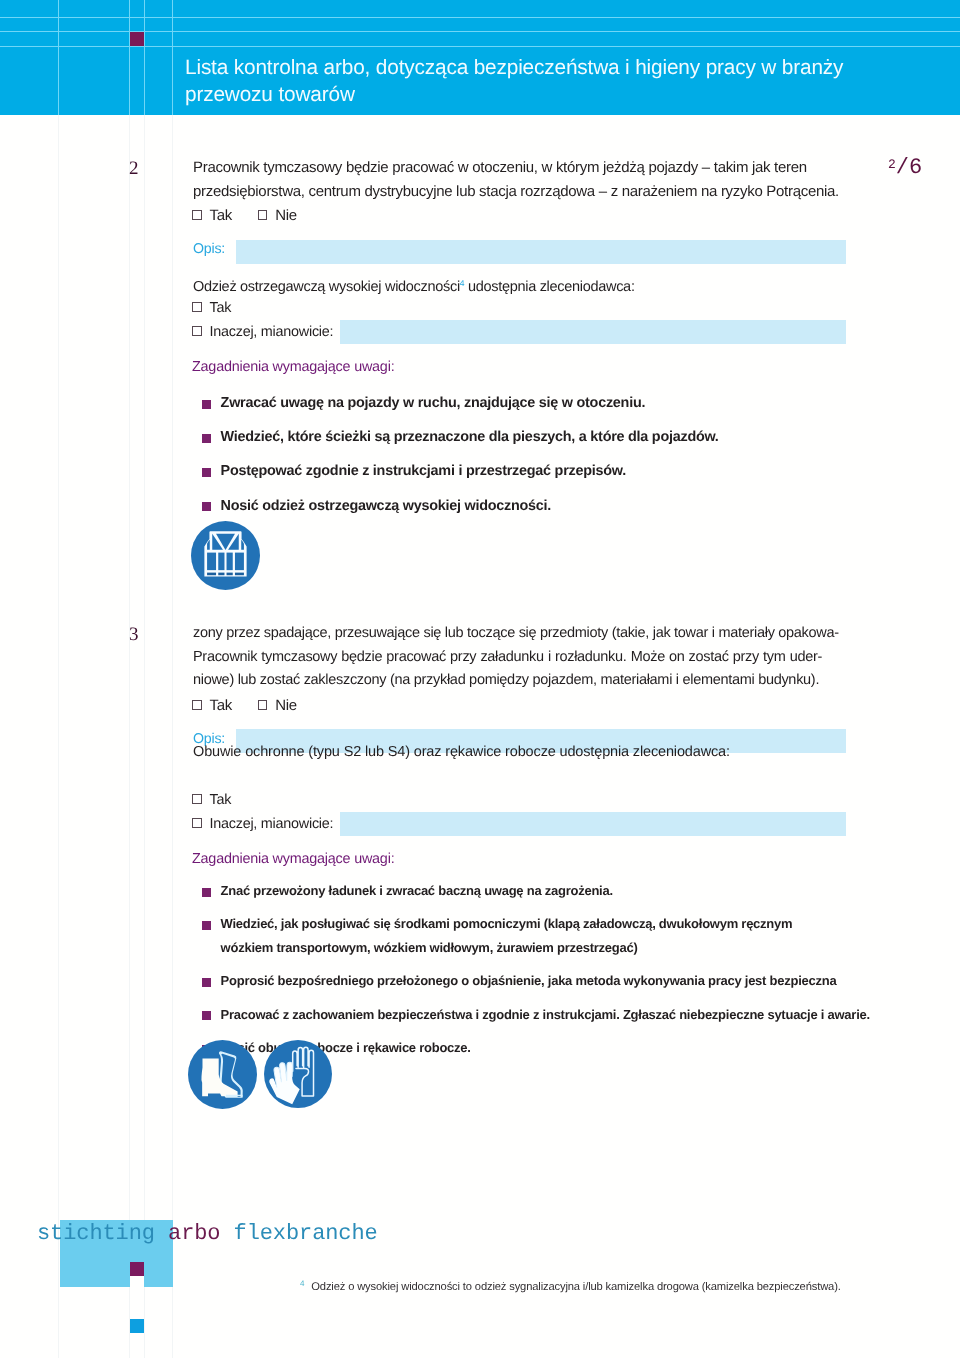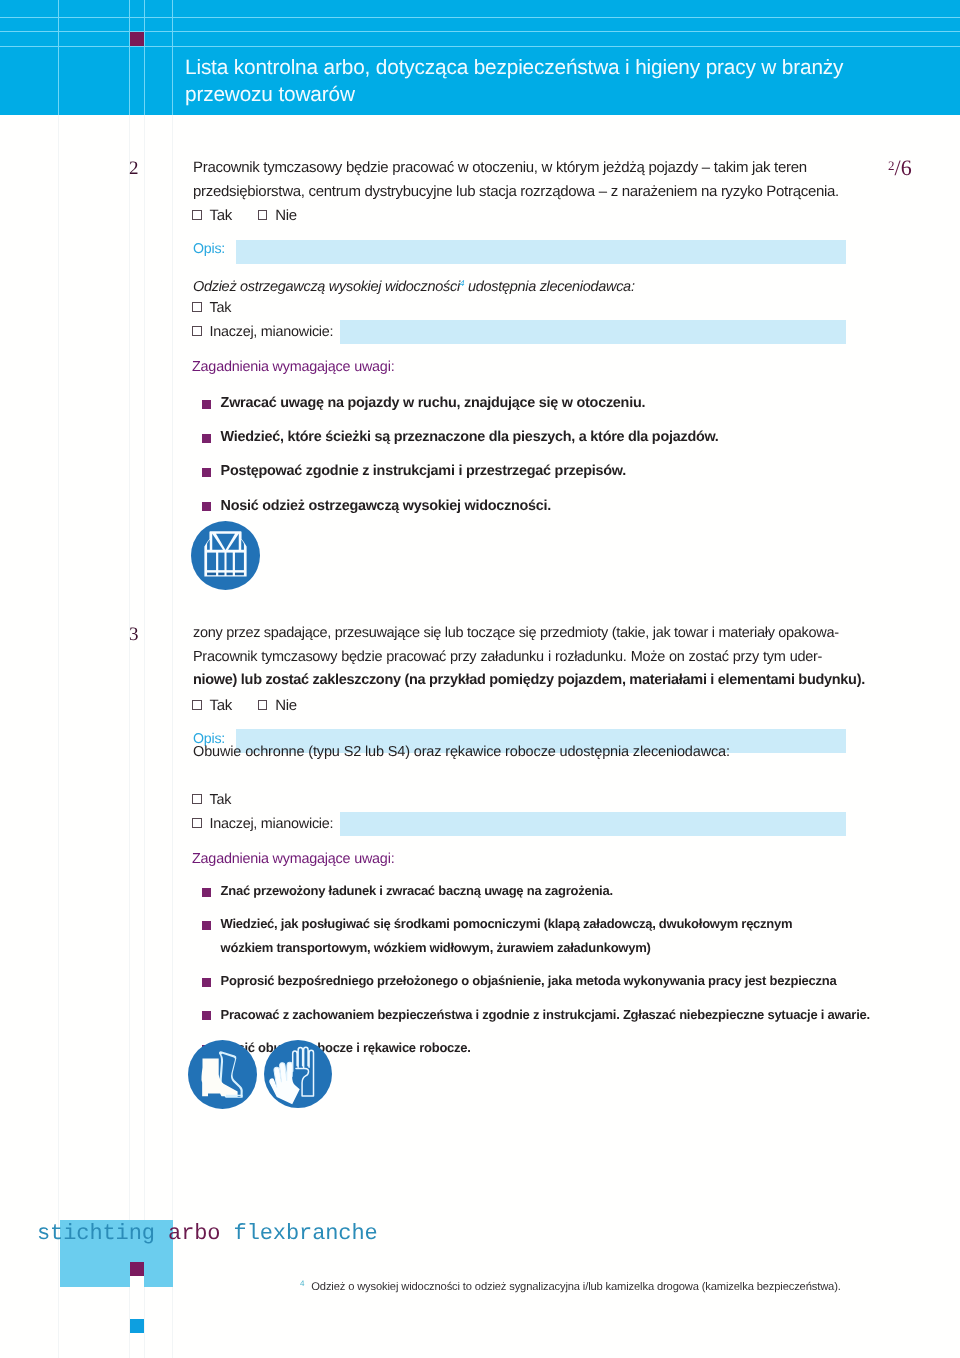--- a/index.html
+++ b/index.html
@@ -15,37 +15,37 @@
   
   .band{position:absolute;left:0;top:0;width:960px;height:115px;background:#00ace6;}
   .hline{position:absolute;height:1px;background:#6fd6f7;left:0;width:960px;}
   .sq-purple-hdr{position:absolute;left:130px;top:32px;width:14px;height:14px;background:#7b1a56;}
   .htitle{position:absolute;left:185px;top:54px;width:760px;color:#f2fbff;
           font-size:20.8px;line-height:27px;letter-spacing:-0.155px;font-weight:400;}
 
   
   .qnum{position:absolute;color:#3d0f2e;font-family:"Liberation Serif",serif;
         font-size:19px;font-weight:400;text-align:left;width:30px;}
-  .pageno{position:absolute;left:888px;color:#5e1340;font-family:Liberation Serif, serif;white-space:nowrap;}
+  .pageno{position:absolute;left:888px;color:#5e1340;font-family:Liberation Mono, monospace;white-space:nowrap;}
   .pageno .small{font-size:13px;vertical-align:4.8px;}
   .pageno .big{font-size:22px;}
 
   .qtext{position:absolute;left:193px;width:650px;color:#231f20;font-size:15px;line-height:23.5px;letter-spacing:-0.3px;}
   .qtext.just{font-size:14.5px;}
   .qtext.just .jl{display:block;text-align:justify;text-align-last:justify;}
-  .qtext.just .jl.last{text-align-last:left;font-weight:bold;}
+  .qtext.just .jl.last{text-align-last:left;}
   .qtext.just .jl{white-space:nowrap;overflow:visible;}
   .opts{position:absolute;left:192px;font-size:15px;letter-spacing:-0.3px;color:#231f20;white-space:nowrap;}
   .opts.sub{font-size:14.4px;letter-spacing:-0.25px;}
   .cb{display:inline-block;width:7.5px;height:7.5px;border:1px solid #564850;margin-right:8px;
       vertical-align:0.5px;background:#fff;}
   .opis-label{position:absolute;left:193px;color:#29a8e0;font-size:14.2px;letter-spacing:-0.2px;}
   .field{position:absolute;background:#cbebf9;height:24px;}
   .subq{position:absolute;left:193px;color:#231f20;font-size:14.5px;letter-spacing:-0.15px;white-space:nowrap;}
-  .subq.tight{letter-spacing:-0.3px;font-style:italic;}
+  .subq.tight{letter-spacing:-0.3px;}
   .sup{color:#29abe2;font-size:8.5px;vertical-align:5px;}
   .zag{position:absolute;left:192px;color:#701a75;font-size:14.4px;letter-spacing:-0.22px;white-space:nowrap;}
   .bullets{position:absolute;left:192px;width:720px;font-size:14.4px;letter-spacing:-0.25px;color:#231f20;line-height:24.2px;}
   .bullets .li{position:relative;padding-left:18.6px;margin:10px;font-weight:bold;}
   .bullets.s3{font-size:13px;letter-spacing:-0.25px;}
   .bullets .nw{display:block;white-space:nowrap;}
   .bullets .li:before{content:"";position:absolute;left:0;top:8.5px;width:9px;height:9px;background:#7a226b;}
 
   
   .logo-rect{position:absolute;left:59.5px;top:1219.5px;width:113.5px;height:67.8px;background:#6bcdee;}
@@ -157,21 +157,21 @@
   <div class="subq" style="top:744px">Obuwie ochronne (typu S2 lub S4) oraz rękawice robocze udostępnia zleceniodawca:</div>
   <div class="opts sub" style="top:792px"><span class="cb"></span><span>Tak</span></div>
   <div class="opts sub" style="top:816px"><span class="cb"></span><span>Inaczej, mianowicie:</span></div>
   <div class="field" style="left:340px;top:812px;width:506px"></div>
 
   <div class="zag" style="top:851px">Zagadnienia wymagające uwagi:</div>
   <div class="bullets s3" style="top:869px;width:700px;line-height:23.4px">
     <p class="li">Znać przewożony ładunek i zwracać baczną uwagę na zagrożenia.</p>
     <p class="li">
         <span class="nw">Wiedzieć, jak posługiwać się środkami pomocniczymi (klapą załadowczą, dwukołowym ręcznym</span>
-        <span class="nw">wózkiem transportowym, wózkiem widłowym, żurawiem załadunkowym)</span>
+        <span class="nw">wózkiem transportowym, wózkiem widłowym, żurawiem przestrzegać)</span>
       </p>
     <p class="li">Poprosić bezpośredniego przełożonego o objaśnienie, jaka metoda wykonywania pracy jest bezpieczna</p>
     <p class="li">Pracować z zachowaniem bezpieczeństwa i zgodnie z instrukcjami. Zgłaszać niebezpieczne sytuacje i awarie.</p>
     <p class="li">Nosić obuwie robocze i rękawice robocze.</p>
   </div>
 
   <div class="icon-circ" style="left:188px;top:1040px;width:69px;height:69px">
     <svg viewBox="0 0 100 100" width="69" height="69">
       <circle cx="50" cy="50" r="50" fill="#2272b6"></circle>
 

